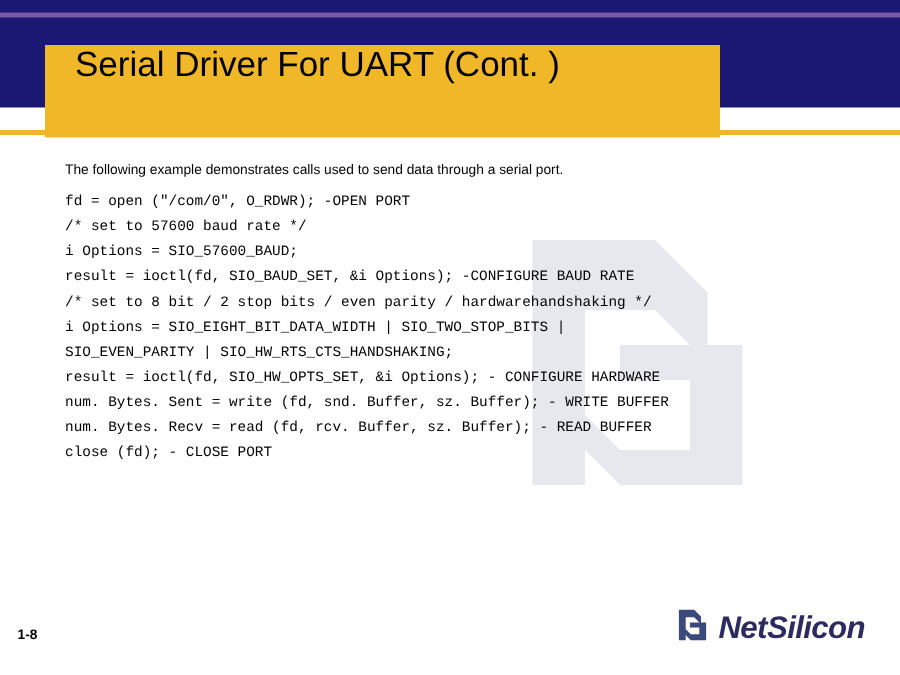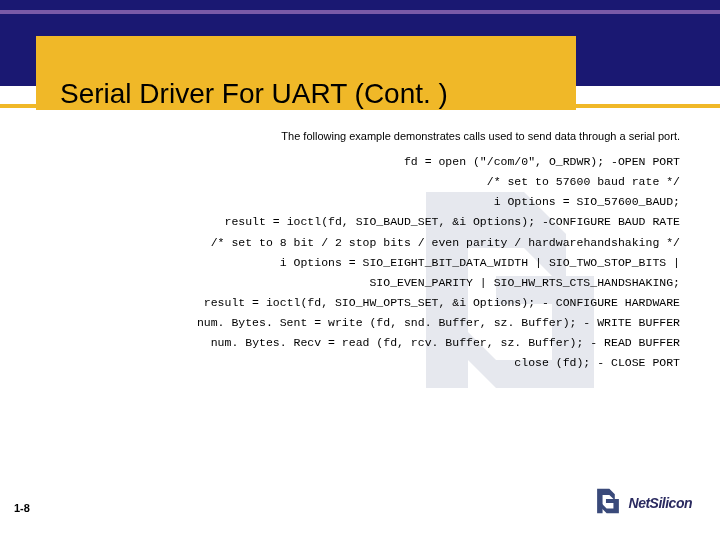--- a/index.html
+++ b/index.html
@@ -30,34 +30,33 @@
     background: #f0b828;
   }
   .title-box {
     position: absolute;
     top: 36px;
     left: 36px;
     width: 540px;
     height: 74px;
     background: #f0b828;
     display: flex;
-    align-items: flex-end;
+    align-items: flex-start;
     padding-left: 24px;
   }
   .title-box h1 {
     font-size: 28px;
     font-weight: 400;
     color: #000;
   }
   .content {
     position: absolute;
     top: 130px;
     left: 52px;
     right: 40px;
-    text-align: right;
   }
   .intro {
     font-size: 11px;
     color: #000;
     margin-bottom: 10px;
   }
   .codeblock {
     font-family: "Courier New", monospace;
     font-size: 11.5px;
     line-height: 1.75;
@@ -90,21 +89,21 @@
   .logo {
     position: absolute;
     right: 28px;
     bottom: 8px;
     display: flex;
     align-items: center;
     gap: 4px;
   }
   .logo svg { width: 34px; height: 34px; }
   .logo-text {
-    font-size: 14px;
+    font-size: 25px;
     font-weight: bold;
     font-style: italic;
     color: #2b2b60;
     letter-spacing: -0.5px;
   }
   .logo-text .silicon { color: #2b2b60; }
 </style>
 </head>
 <body>
 

